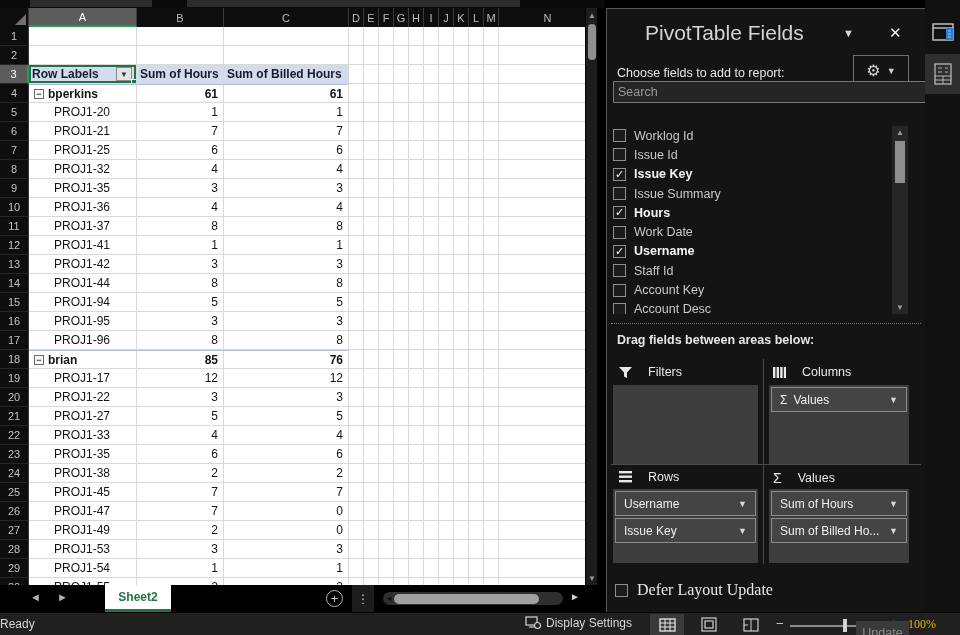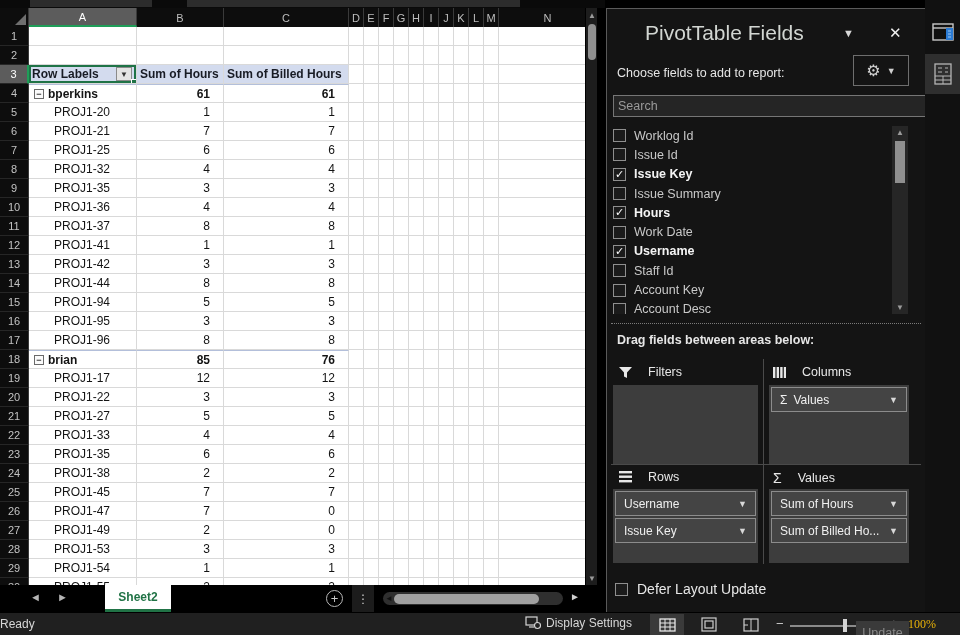--- a/index.html
+++ b/index.html
@@ -24,21 +24,21 @@
   .w-c{width:125px;flex:none} .w-s{width:15px;flex:none} .w-n{flex:1}
 
   #rows { height:558px; overflow:hidden; }
   .g-row { display:flex; height:19px; }
   .rn { width:29px; flex:none; background:#0d0d0d; color:#c3c3c3; font-size:11px;
     display:flex; align-items:center; justify-content:center;
     border-right:1px solid #3a3a3a; border-bottom:1px solid #262626; }
   .rn.sel { background:#5c5c5c; color:#fff; border-right:2px solid #1f9d58; }
   .cell { border-right:1px solid #d9d9d9; border-bottom:1px solid #d9d9d9; background:#fff;
     font-size:12px; color:#141414; display:flex; align-items:center; overflow:hidden; white-space:nowrap; }
-  .cell.val { justify-content:flex-end; padding-right:13px; }
+  .cell.val { justify-content:flex-end; padding-right:5px; }
   .cell.lab { padding-left:3px; }
   .cell.indent { padding-left:25px; }
   .cell.bold { font-weight:bold; }
   .cell.ph { background:#d3dbee; font-weight:bold; color:#181b24; }
   .cell.grp-b { border-top:1px solid #b3bfda; }
   .collapse-box { width:10px; height:10px; border:1px solid #6a6a6a; background:#fbfbfb;
     font-size:9px; line-height:8px; text-align:center; color:#333; margin:0 4px 0 2px; flex:none; }
   #cell-a3 { position:relative; box-shadow: inset 0 0 0 2px #1f7347; }
   #cell-a3 .handle { position:absolute; right:-1px; bottom:-2px; width:6px; height:6px;
     background:#1f7347; border:1px solid #fff; z-index:3; }
@@ -87,21 +87,21 @@
   #pane { left:606px; top:8px; width:319px; height:604px; background:#141414;
     border-top:1px solid #5a5a5a; border-left:1px solid #5a5a5a; }
   #pane-title { position:absolute; left:10px; top:12px; color:#d2d6d2; font-size:21px;margin-left:28px; }
   #pane-chevron { position:absolute; left:236px; top:18px; color:#d8d8d8; font-size:11px; }
   #pane-close { position:absolute; left:282px; top:15px; color:#f0f0f0; font-size:15px; }
   #choose-label { position:absolute; left:10px; top:57px; color:#e6e6e6; font-size:12.5px; }
   #gear-btn { position:absolute; left:246px; top:46px; width:56px; height:31px; border:1px solid #6e6e6e;
     display:flex; align-items:center; justify-content:center; gap:6px; color:#d0d0d0; }
   #gear-btn .gear { font-size:16px; }
   #gear-btn .drop { font-size:9px; }
-  #search-box { position:absolute; left:6px; top:86px; width:339px; height:22px; background:#252525;
+  #search-box { position:absolute; left:6px; top:72px; width:339px; height:22px; background:#252525;
     border:1px solid #767676; }
   #search-input { position:absolute; left:4px; top:0; width:260px; height:20px; background:transparent;
     border:none; outline:none; color:#cfcfcf; font-size:12.5px; font-family:"Liberation Sans",sans-serif; }
   #search-input::placeholder { color:#9a9a9a; opacity:1; }
   #search-icon { position:absolute; right:5px; top:3px; }
   #field-list { position:absolute; left:6px; top:117px; width:274px; height:188px; overflow:hidden; }
   .field-item { display:flex; align-items:center; height:19.3px; gap:8px; }
   .cb { width:13px; height:13px; border:1px solid #8f8f8f; background:#1b1b1b; flex:none;
     font-size:11px; line-height:11px; text-align:center; color:#fff; }
   .field-label { font-size:12.5px; color:#c9c9c9; }
@@ -114,21 +114,21 @@
   #drag-label { position:absolute; left:10px; top:324px; color:#e6e6e6; font-size:12.5px;font-weight:bold; }
   #areas-divider { position:absolute; left:156px; top:350px; width:1px; height:205px; background:#4a4a4a; }
   #bank2-line { position:absolute; left:4px; top:455px; width:310px; border-top:1px solid #4a4a4a; }
   .area-head { position:absolute; color:#e8e8e8; font-size:12.5px; display:flex; align-items:center; gap:16px; }
   .area-box { position:absolute; background:#3d3d3d; }
   .pill { height:25px; background:#444; border:1px solid #8c8c8c; color:#f0f0f0; font-size:12px;
     display:flex; align-items:center; padding:0 8px; justify-content:space-between; margin-bottom:2px; }
   .pill .pv { display:flex; align-items:center; gap:6px; overflow:hidden; white-space:nowrap; }
   .pill .drop { font-size:9px; color:#d8d8d8; }
   #defer-row { position:absolute; left:8px; top:572px; display:flex; align-items:center; gap:9px; }
-  #defer-label { color:#e8e8e8; font-size:14px; }
+  #defer-label { color:#e8e8e8; font-size:16px;font-family:Liberation Serif, serif; }
   #update-btn { position:absolute; left:249px; top:568px; width:53px; height:24px; background:#3a3a3a;
     color:#8a8a8a; font-size:12.5px; display:flex; align-items:center; justify-content:center;margin-top:44px; }
 
   
   #right-strip { left:925px; top:0; width:35px; height:612px; background:#111; }
   .strip-btn { position:absolute; left:0; width:35px; height:40px; display:flex; align-items:center; justify-content:center; }
   .strip-btn.active-bg { background:#2f2f2f; }
 </style>
 </head>
 <body>

